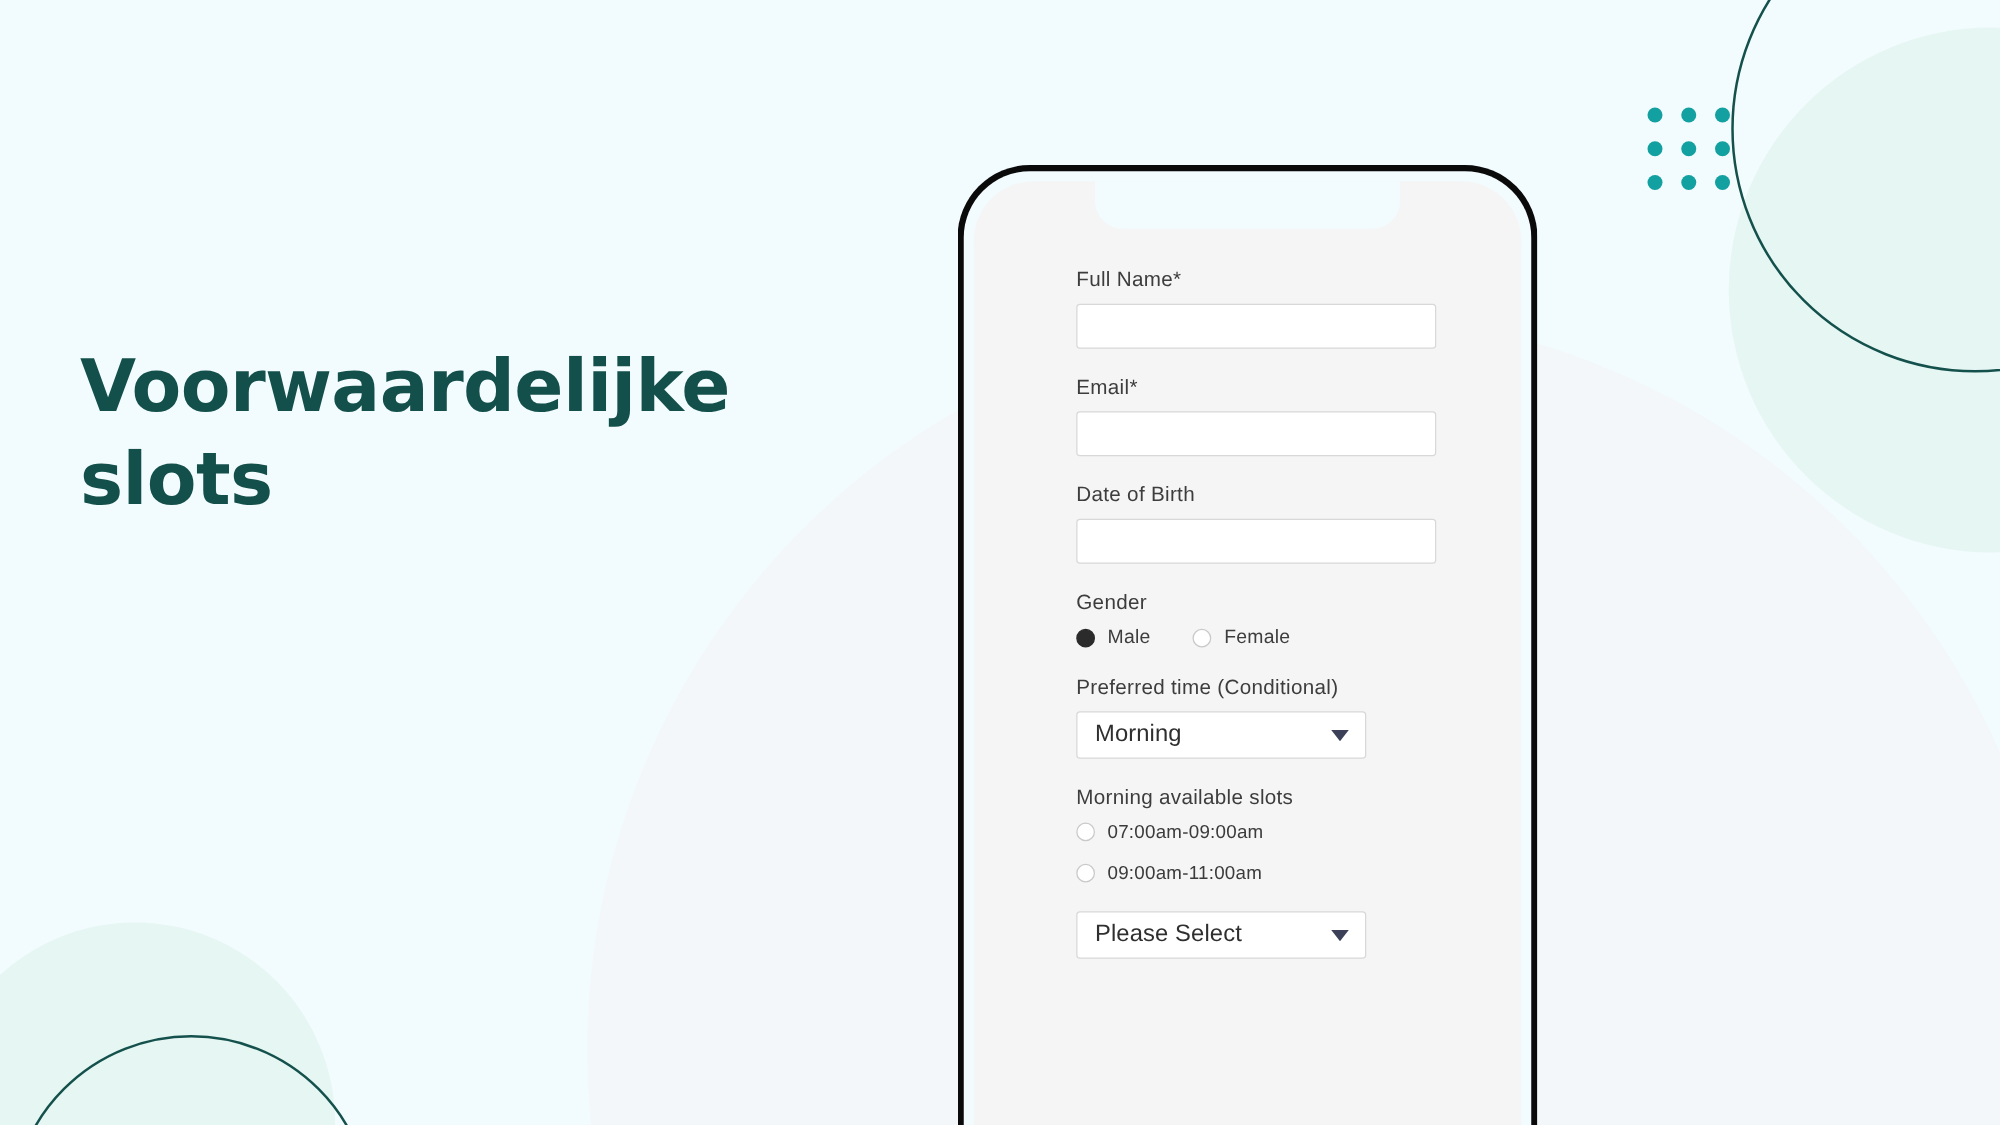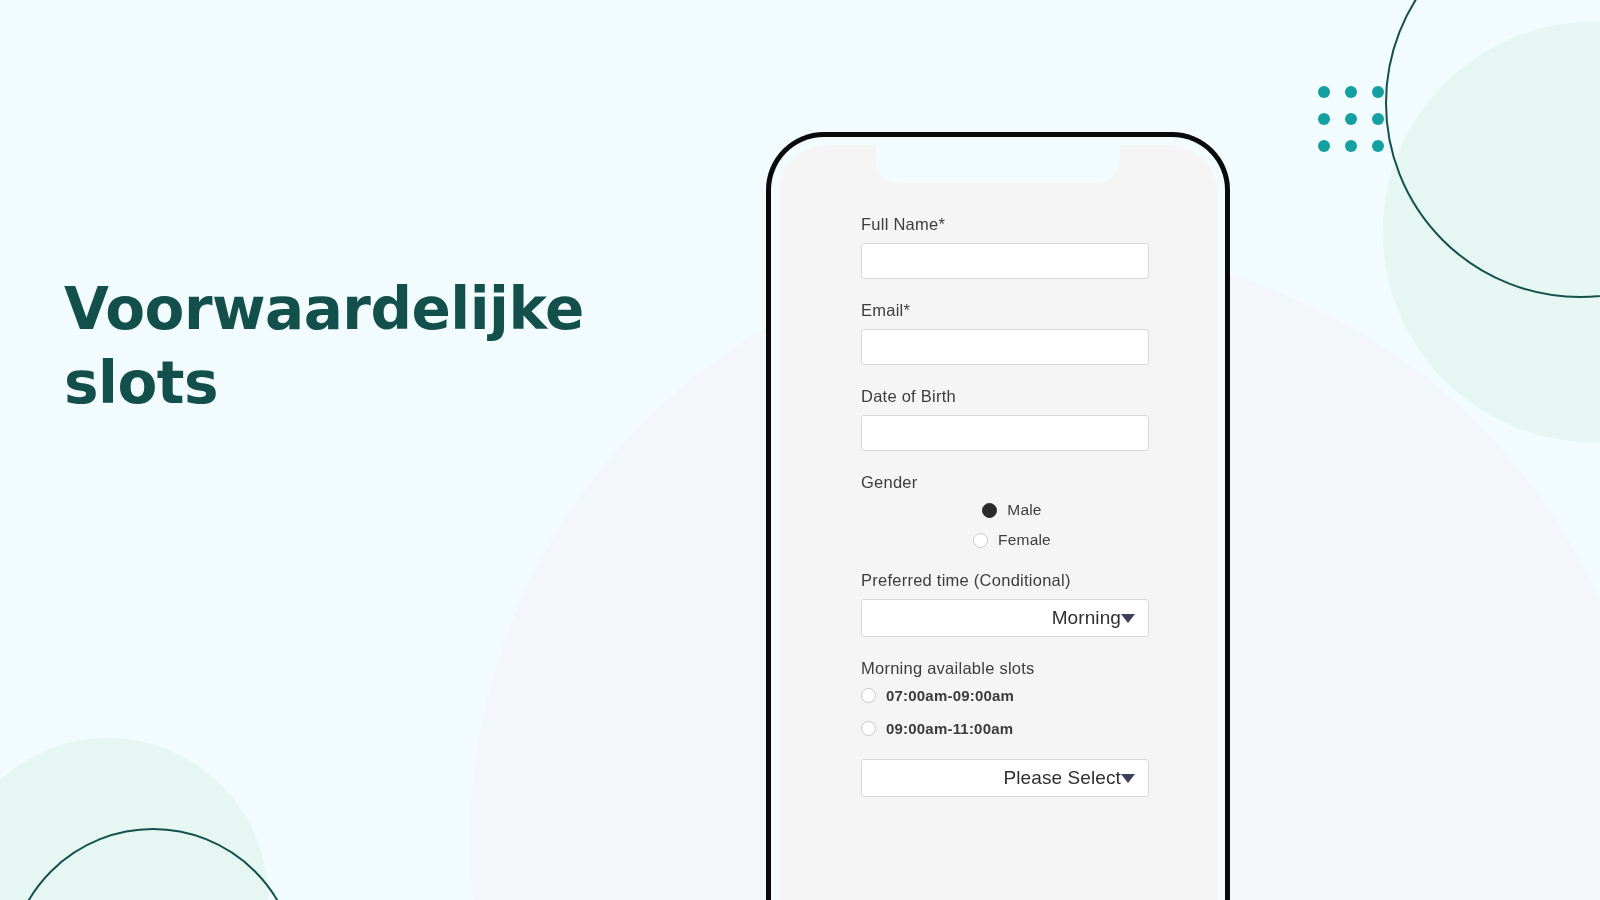--- a/index.html
+++ b/index.html
@@ -172,21 +172,20 @@
     border: 1px solid #d8d8d8;
     border-radius: 3px;
     box-sizing: border-box;
   }
 
   .radio-row {
     display: flex;
     align-items: center;
     gap: 12px;
     margin-top: 4px;
-    flex-direction: column;
   }
   .radio-item {
     display: flex;
     align-items: center;
     gap: 10px;
     margin-right: 22px;
   }
   .radio-dot {
     width: 15px;
     height: 15px;
@@ -202,34 +201,33 @@
   }
   .radio-label {
     font-size: 15.5px;
     color: #3d3d3d;
     letter-spacing: .2px;
   }
 
   .radio-stack { margin-top: 6px; }
   .radio-stack .radio-item {
     margin: 0 0 16px 0;
-    font-weight: bold;
   }
   .radio-stack .radio-label { font-size: 15px; color: #3b3b3b; }
 
   .select-box {
-    width: 288px;
+    width: 232px;
     height: 38px;
     background: #ffffff;
     border: 1px solid #d8d8d8;
     border-radius: 3px;
     box-sizing: border-box;
     display: flex;
     align-items: center;
-    justify-content: flex-end;
+    justify-content: space-between;
     padding: 0 13px 0 14px;
   }
   .select-value {
     font-size: 19px;
     color: #2f2f2f;
     letter-spacing: .1px;
   }
   .caret {
     width: 0;
     height: 0;

